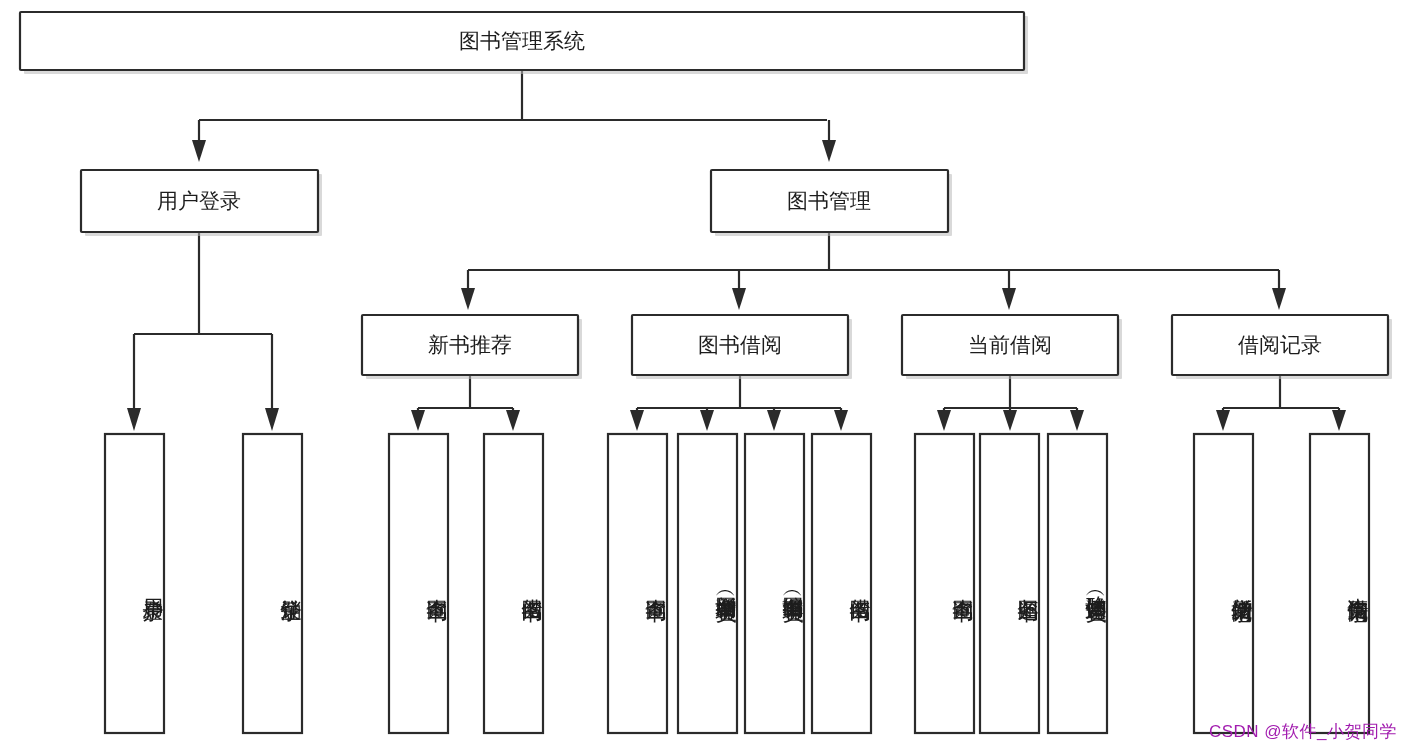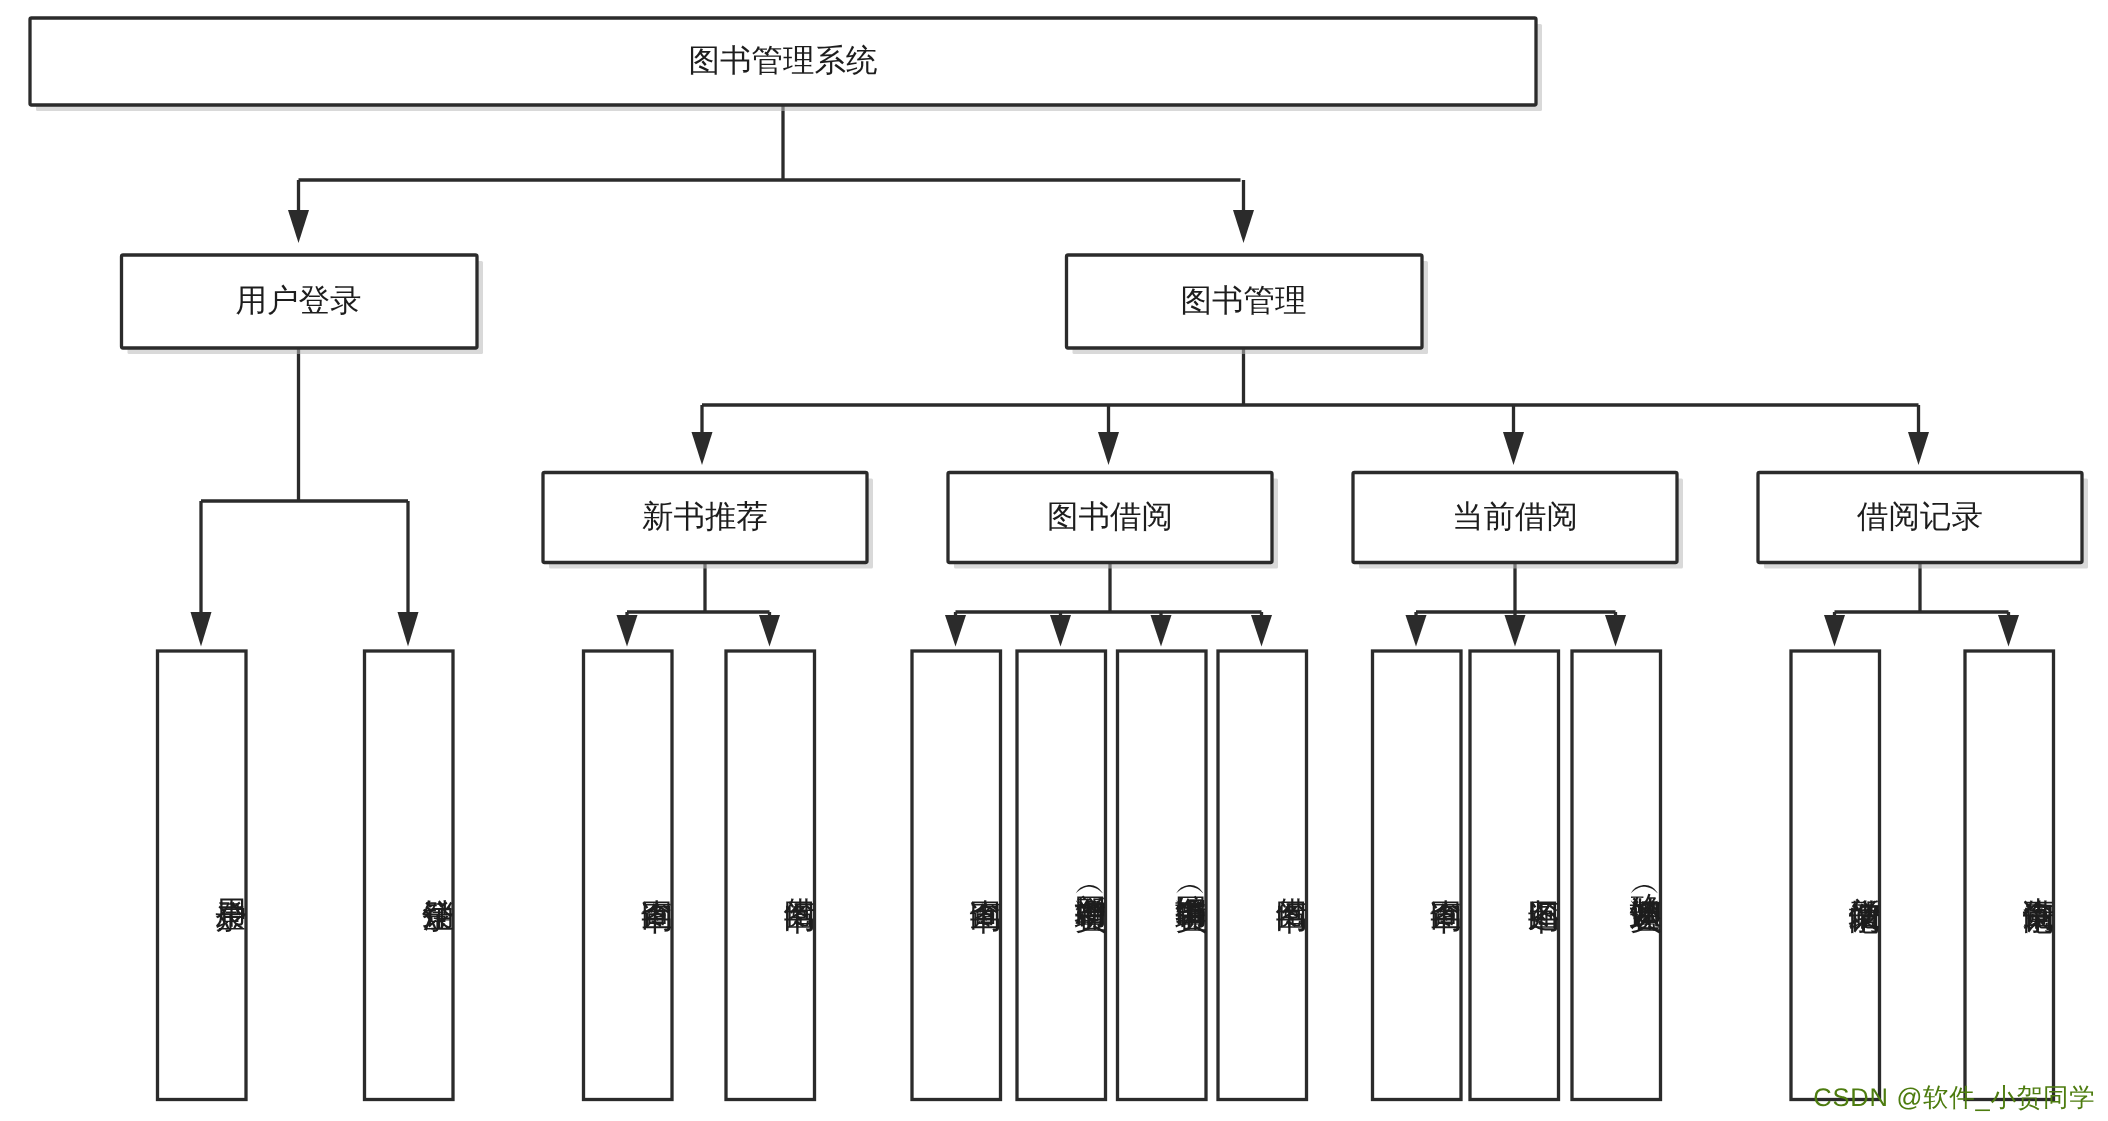--- a/index.html
+++ b/index.html
@@ -66,21 +66,21 @@
     text-align: center;
     white-space: nowrap;
     pointer-events: none;
   }
   .watermark {
     position: absolute;
     right: 8px;
     bottom: 4px;
     font-family: "Liberation Sans", "DejaVu Sans", sans-serif;
     font-size: 17px;
-    color: #4d7c0f;
+    color: #a21caf;
     letter-spacing: 0.5px;
     white-space: nowrap;
   }
 </style>
 </head>
 <body>
 
 <div id="diagram-root">
 
   <svg class="canvas" viewBox="0 0 1405 747">

